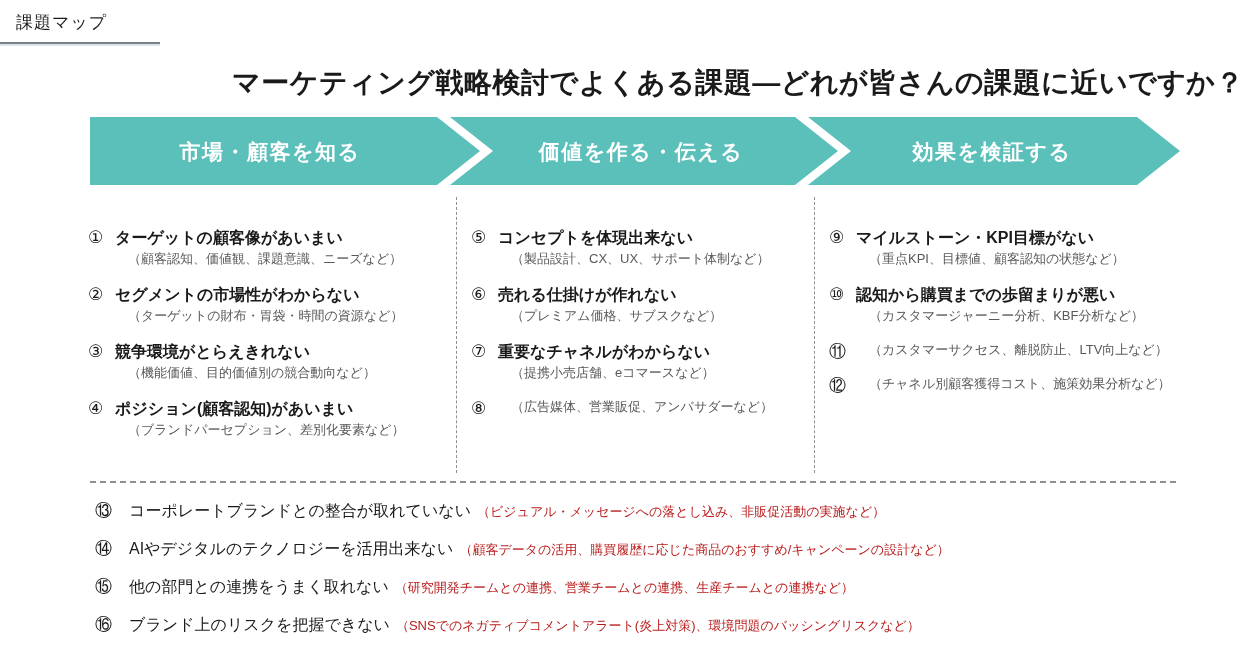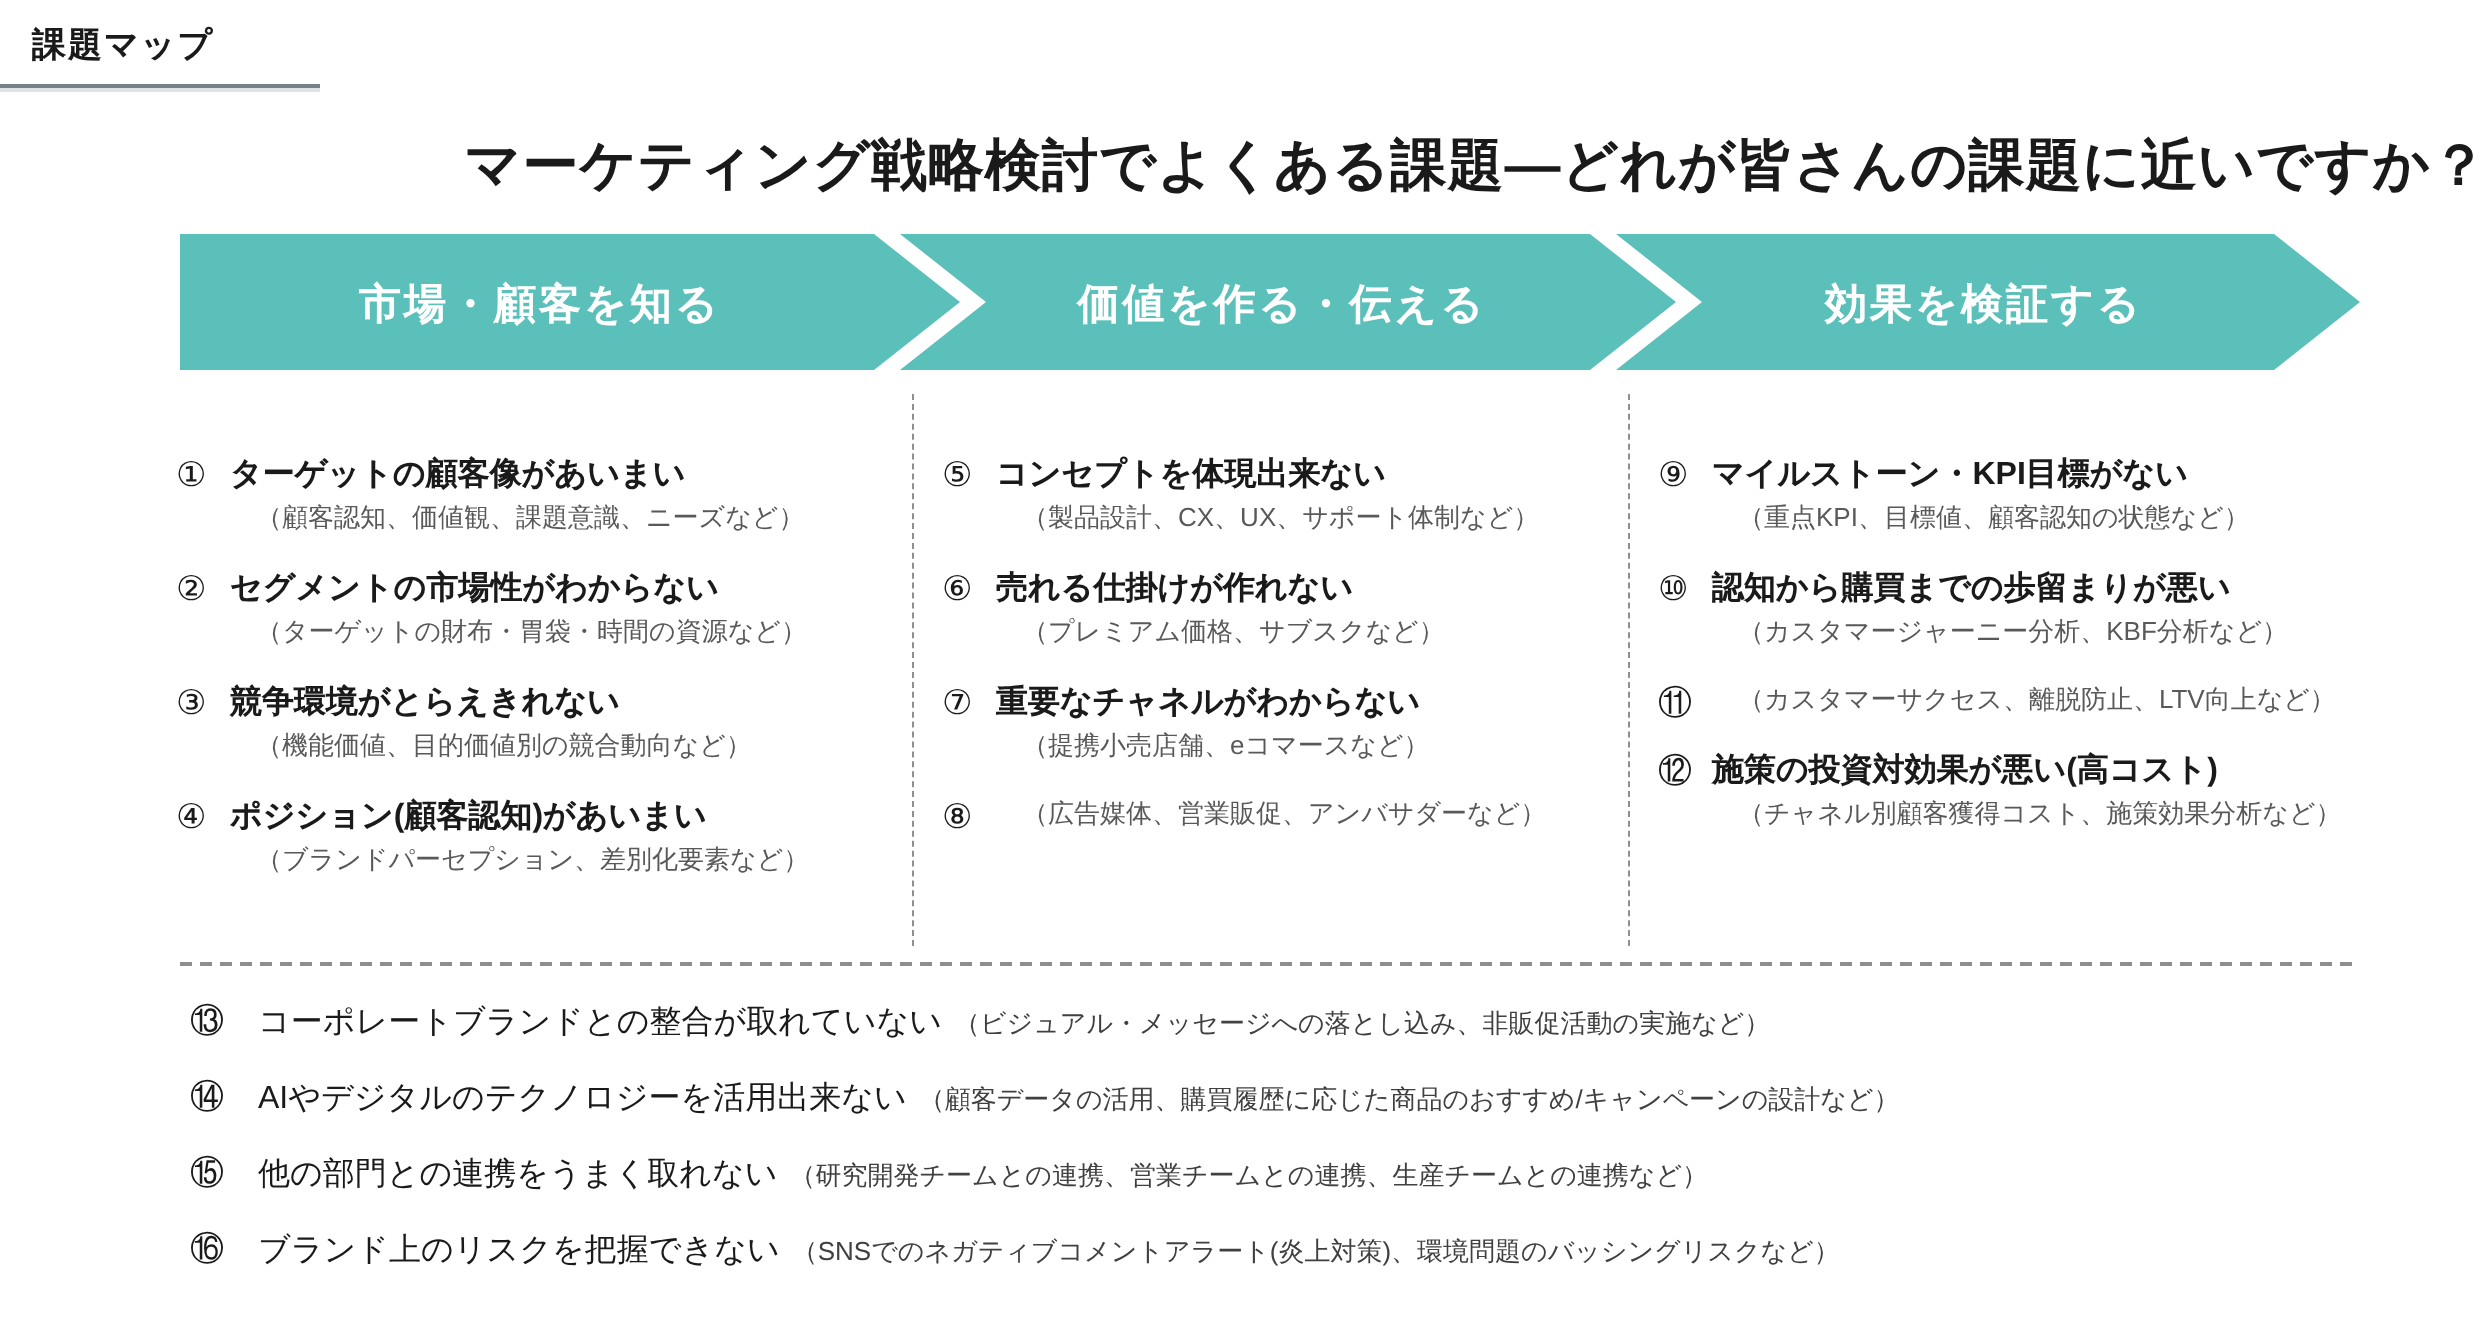--- a/index.html
+++ b/index.html
@@ -1,21 +1,21 @@
 <!DOCTYPE html>
 <html><head>
 <meta charset="utf-8">
 <style>
   html,body{margin:0;padding:0}
   body{
     width:1244px;height:659px;position:relative;background:#ffffff;
     font-family:"Liberation Sans","DejaVu Sans",sans-serif;color:#1a1a1a;overflow:hidden;
   }
   
-  .tag{position:absolute;left:16px;top:11px;font-size:17px;font-weight:bold;letter-spacing:1px}
+  .tag{position:absolute;left:16px;top:11px;font-size:17px;font-weight:normal;letter-spacing:1px}
   .tag-underline{position:absolute;left:0;top:42px;width:160px;height:2px;background:#76818b;border-bottom:2px solid #e0e3e6}
   
   .title{position:absolute;left:0;top:64px;width:100%;text-align:right;font-size:28px;font-weight:bold;letter-spacing:.5px;white-space:nowrap}
   
   .banner{position:absolute;left:0;top:117px}
   .stage-label{font-size:21px;font-weight:bold;fill:#ffffff;letter-spacing:1.5px}
   
   .cols{position:absolute;left:0;top:197px;width:1244px;height:276px;display:flex;box-sizing:border-box}
   .col{box-sizing:border-box;padding-top:30px}
   .c1{width:457px;padding-left:88px;border-right:1px dashed #8f8f8f}
@@ -25,21 +25,21 @@
   .inum{position:absolute;left:0;top:0;font-size:17px;font-weight:normal;line-height:21px}
   .ititle{font-size:16px;font-weight:bold;line-height:21px}
   .idetail{margin-left:13px;margin-top:2px;font-size:13px;line-height:17px;color:#595959}
   
   .hdash{position:absolute;left:90px;top:481px;width:1086px;height:0;border-top:2px dashed #8f8f8f}
   
   .bottom{position:absolute;left:95px;top:499px;right:20px}
   .brow{display:flex;align-items:baseline;margin-bottom:15px;white-space:nowrap}
   .bnum{font-size:17px;margin-right:17px;flex:none}
   .btitle{font-size:16px;font-weight:normal;flex:none}
-  .bdetail{font-size:13px;color:#404040;margin-left:6px;flex:none}
+  .bdetail{font-size:13px;color:#b91c1c;margin-left:6px;flex:none}
 </style>
 </head>
 <body>
 
 <div class="tag">課題マップ</div>
 <div class="tag-underline"></div>
 
 <div class="title">マーケティング戦略検討でよくある課題―どれが皆さんの課題に近いですか？</div>
 
 <svg class="banner" width="1244" height="68" viewBox="0 0 1244 68">
@@ -105,21 +105,20 @@
       <span class="inum">⑩</span>
       <span class="ititle">認知から購買までの歩留まりが悪い</span>
       <div class="idetail">（カスタマージャーニー分析、KBF分析など）</div>
     </div>
     <div class="item">
       <span class="inum">⑪</span>
       <div class="idetail">（カスタマーサクセス、離脱防止、LTV向上など）</div>
     </div>
     <div class="item">
       <span class="inum">⑫</span>
-      <span class="ititle">施策の投資対効果が悪い(高コスト)</span>
       <div class="idetail">（チャネル別顧客獲得コスト、施策効果分析など）</div>
     </div>
   </div>
 </div>
 
 <div class="hdash"></div>
 
 <div class="bottom">
   <div class="brow">
     <span class="bnum">⑬</span>

